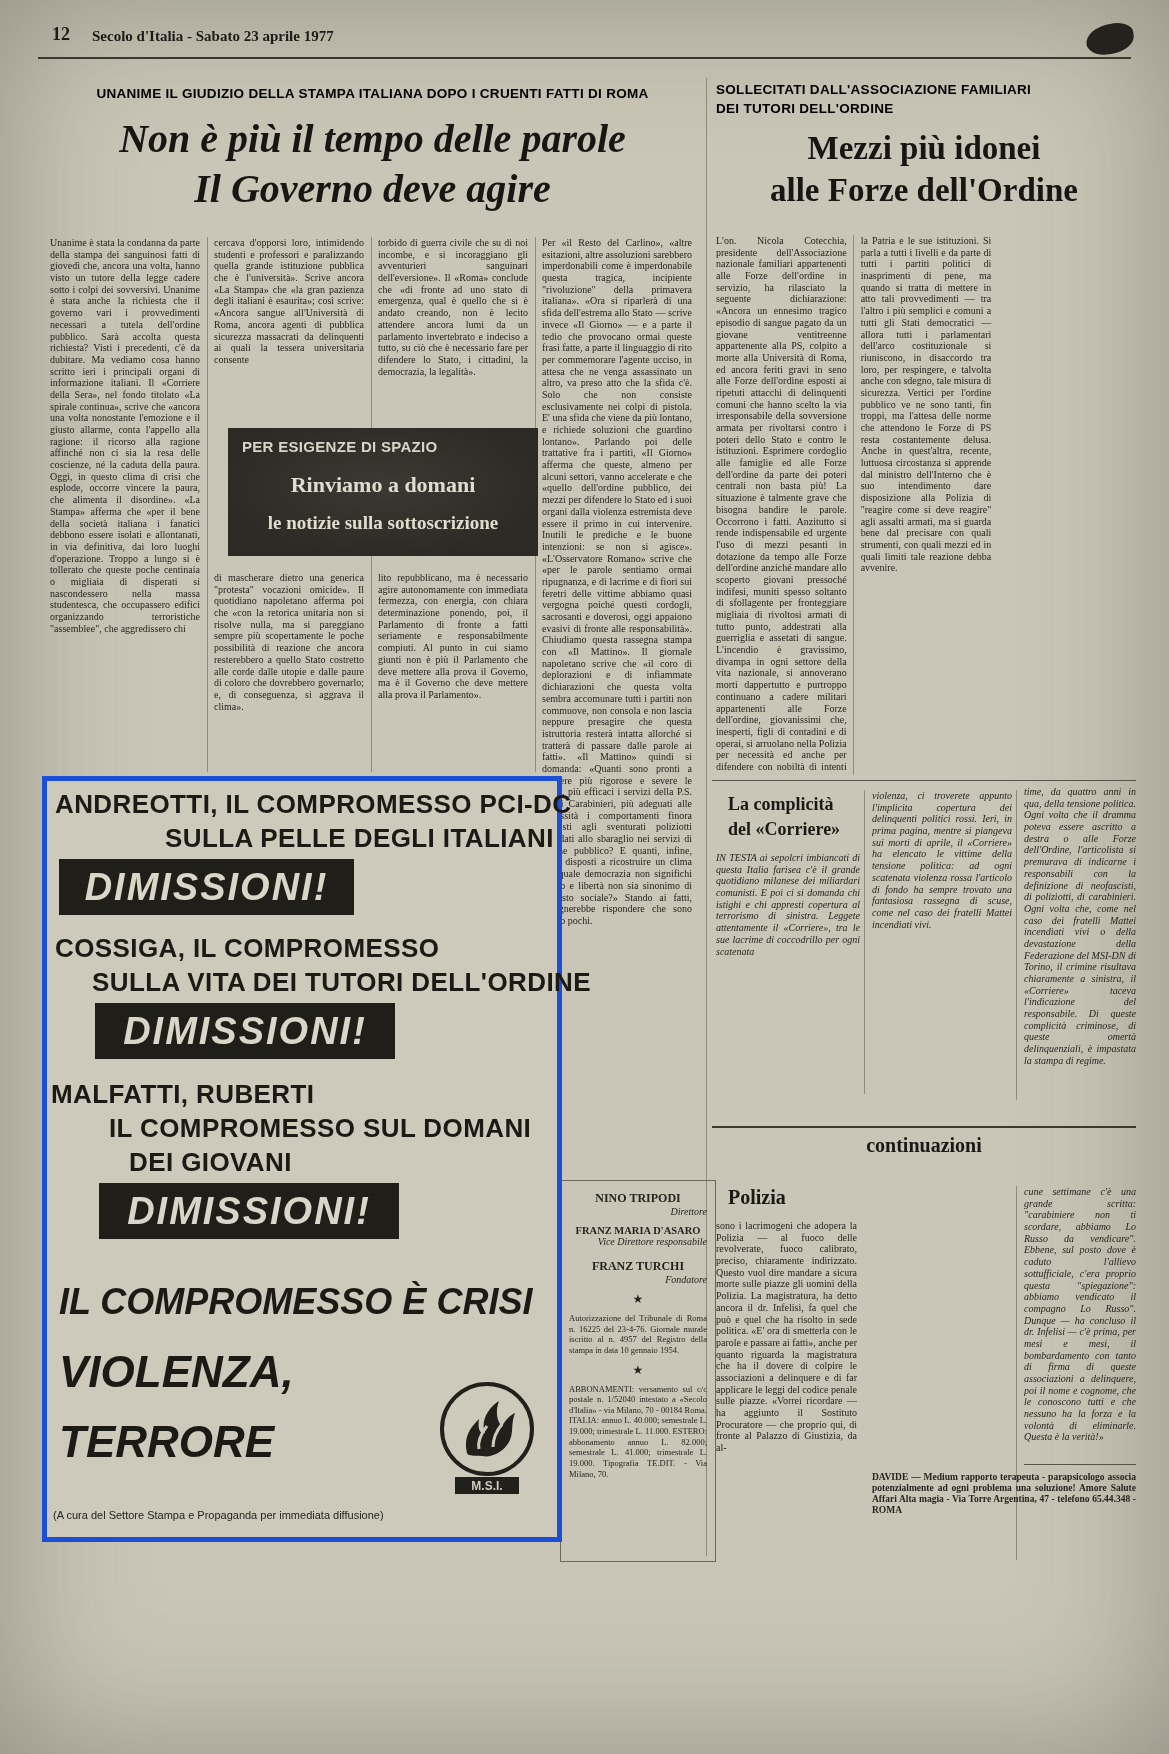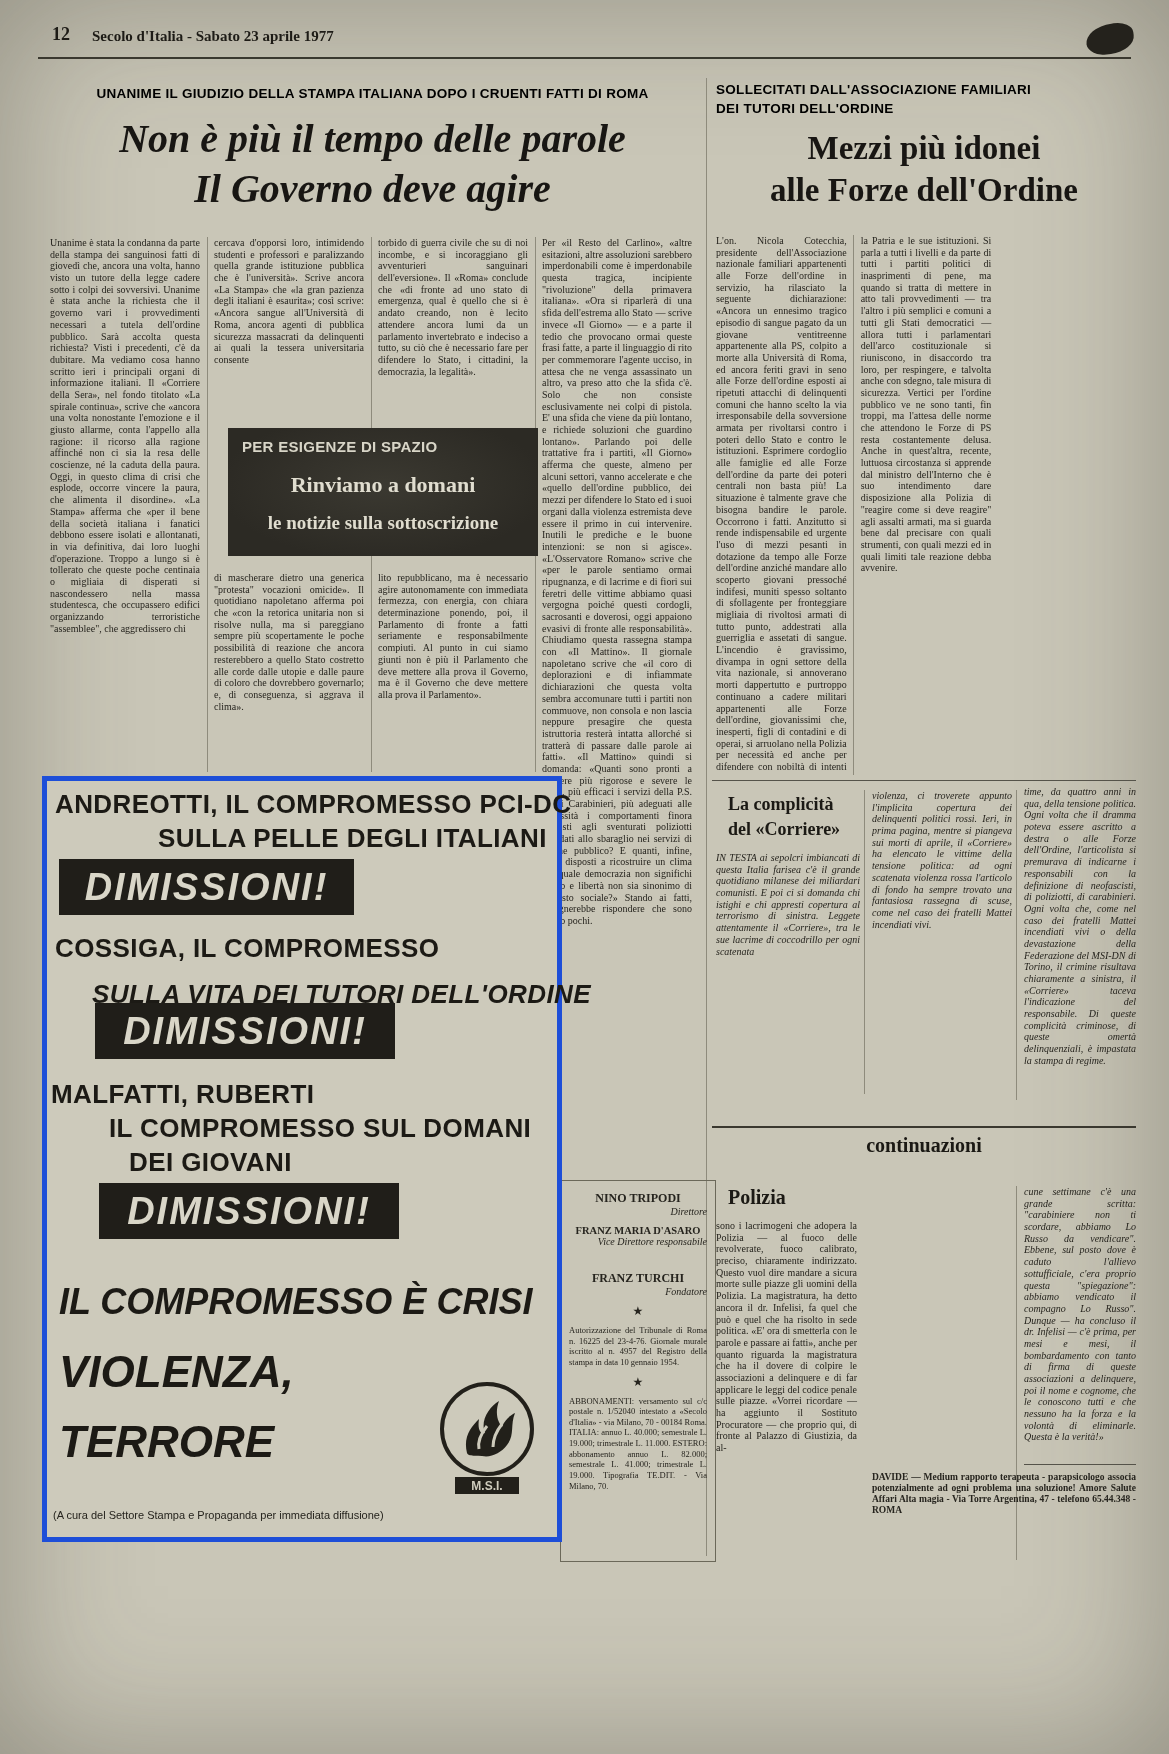--- a/index.html
+++ b/index.html
@@ -84,35 +84,35 @@
   <div class="vrule" style="left:1016px;top:1186px;height:374px;"></div>
 
   <div class="hrule" style="left:1024px;top:1464px;width:112px;"></div>
   <div class="abs body-text" style="left:872px;top:1472px;width:264px;height:86px;font-weight:700;font-size:9.5px;">DAVIDE — Medium rapporto terapeuta - parapsicologo associa potenzialmente ad ogni problema una soluzione! Amore Salute Affari Alta magia - Via Torre Argentina, 47 - telefono 65.44.348 - ROMA</div>
 
   <div class="abs mastbox" style="left:560px;top:1180px;width:138px;height:360px;">
     <div class="nm">NINO TRIPODI</div>
     <div class="rl">Direttore</div>
     <div class="nm" style="margin-top:8px;font-size:10.5px;">FRANZ MARIA D'ASARO</div>
     <div class="rl">Vice Direttore responsabile</div>
-    <div class="nm" style="margin-top:24px;">FRANZ TURCHI</div>
+    <div class="nm" style="margin-top:12px;">FRANZ TURCHI</div>
     <div class="rl">Fondatore</div>
     <div class="star">★</div>
     <div class="sm">Autorizzazione del Tribunale di Roma n. 16225 del 23-4-76. Giornale murale iscritto al n. 4957 del Registro della stampa in data 10 gennaio 1954.</div>
     <div class="star">★</div>
     <div class="sm">ABBONAMENTI: versamento sul c/c postale n. 1/52040 intestato a «Secolo d'Italia» - via Milano, 70 - 00184 Roma. ITALIA: annuo L. 40.000; semestrale L. 19.000; trimestrale L. 11.000. ESTERO: abbonamento annuo L. 82.000; semestrale L. 41.000; trimestrale L. 19.000. Tipografia TE.DIT. - Via Milano, 70.</div>
   </div>
 
   <div class="abs" style="left:42px;top:776px;width:510px;height:756px;border:5px solid #1d4ed8;background:#cdcabb;">
     <div class="abs prop-line" style="left:8px;top:8px;">ANDREOTTI, IL COMPROMESSO PCI-DC</div>
-    <div class="abs prop-line" style="left:111px;top:42px;">SULLA PELLE DEGLI ITALIANI</div>
+    <div class="abs prop-line" style="left:118px;top:42px;">SULLA PELLE DEGLI ITALIANI</div>
     <div class="abs dimissioni" style="left:12px;top:78px;width:295px;height:56px;">DIMISSIONI!</div>
 
     <div class="abs prop-line" style="left:8px;top:152px;">COSSIGA, IL COMPROMESSO</div>
-    <div class="abs prop-line" style="left:45px;top:198px;font-style:italic;">SULLA VITA DEI TUTORI DELL'ORDINE</div>
+    <div class="abs prop-line" style="left:45px;top:186px;">SULLA VITA DEI TUTORI DELL'ORDINE</div>
     <div class="abs dimissioni" style="left:48px;top:222px;width:300px;height:56px;">DIMISSIONI!</div>
 
     <div class="abs prop-line" style="left:4px;top:298px;text-align:right;">MALFATTI, RUBERTI</div>
     <div class="abs prop-line" style="left:62px;top:332px;">IL COMPROMESSO SUL DOMANI</div>
     <div class="abs prop-line" style="left:82px;top:366px;">DEI GIOVANI</div>
     <div class="abs dimissioni" style="left:52px;top:402px;width:300px;height:56px;">DIMISSIONI!</div>
 
     <div class="abs prop-big" style="left:12px;top:566px;font-size:44px;">VIOLENZA,</div>
     <div class="abs prop-big" style="left:12px;top:500px;font-size:36px;">IL COMPROMESSO È CRISI</div>
     <div class="abs prop-big" style="left:12px;top:636px;font-size:44px;">TERRORE</div>

